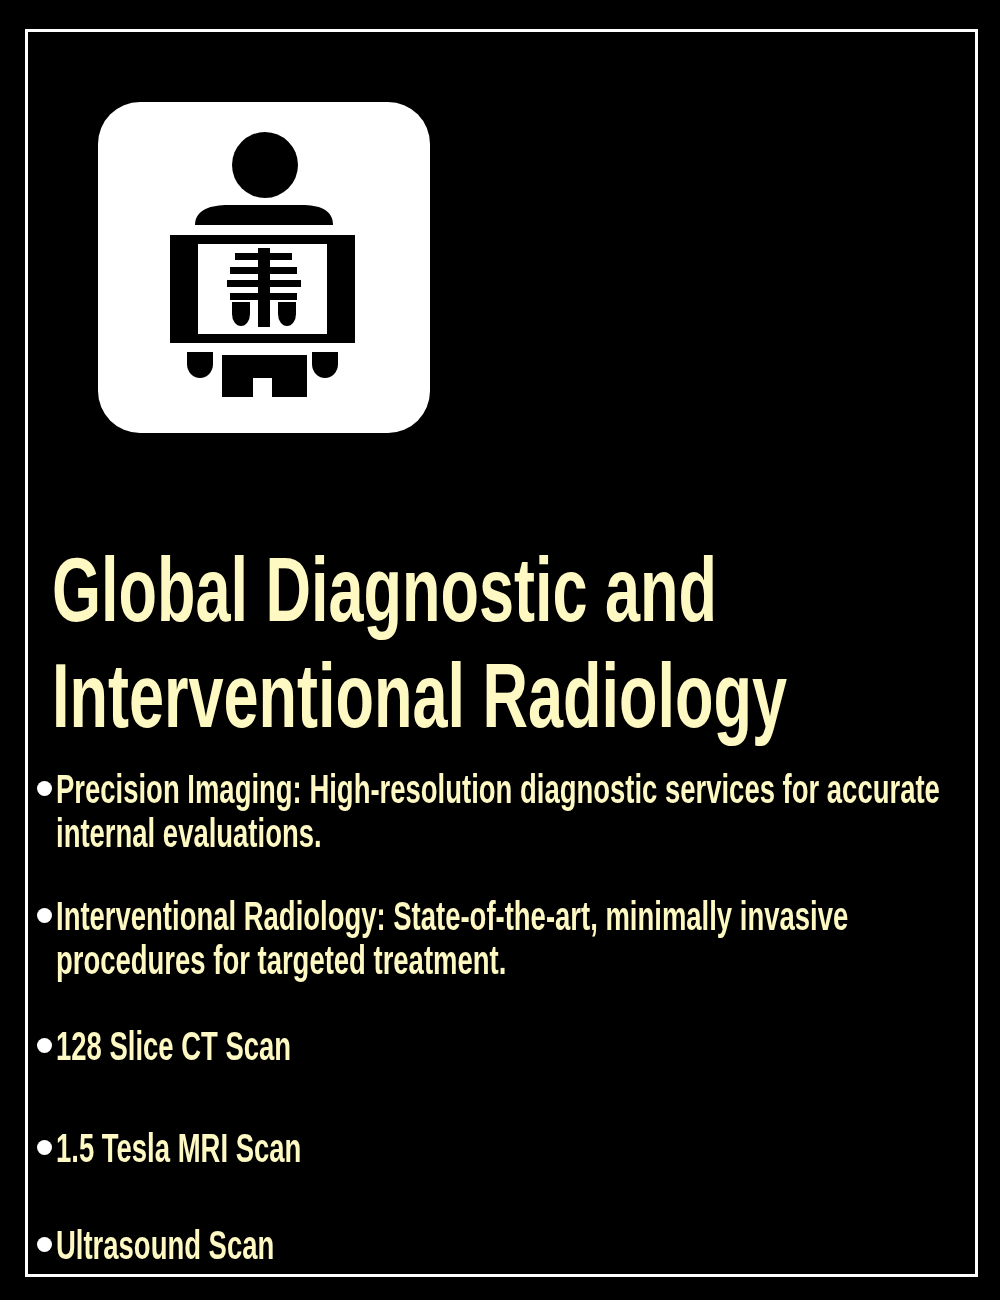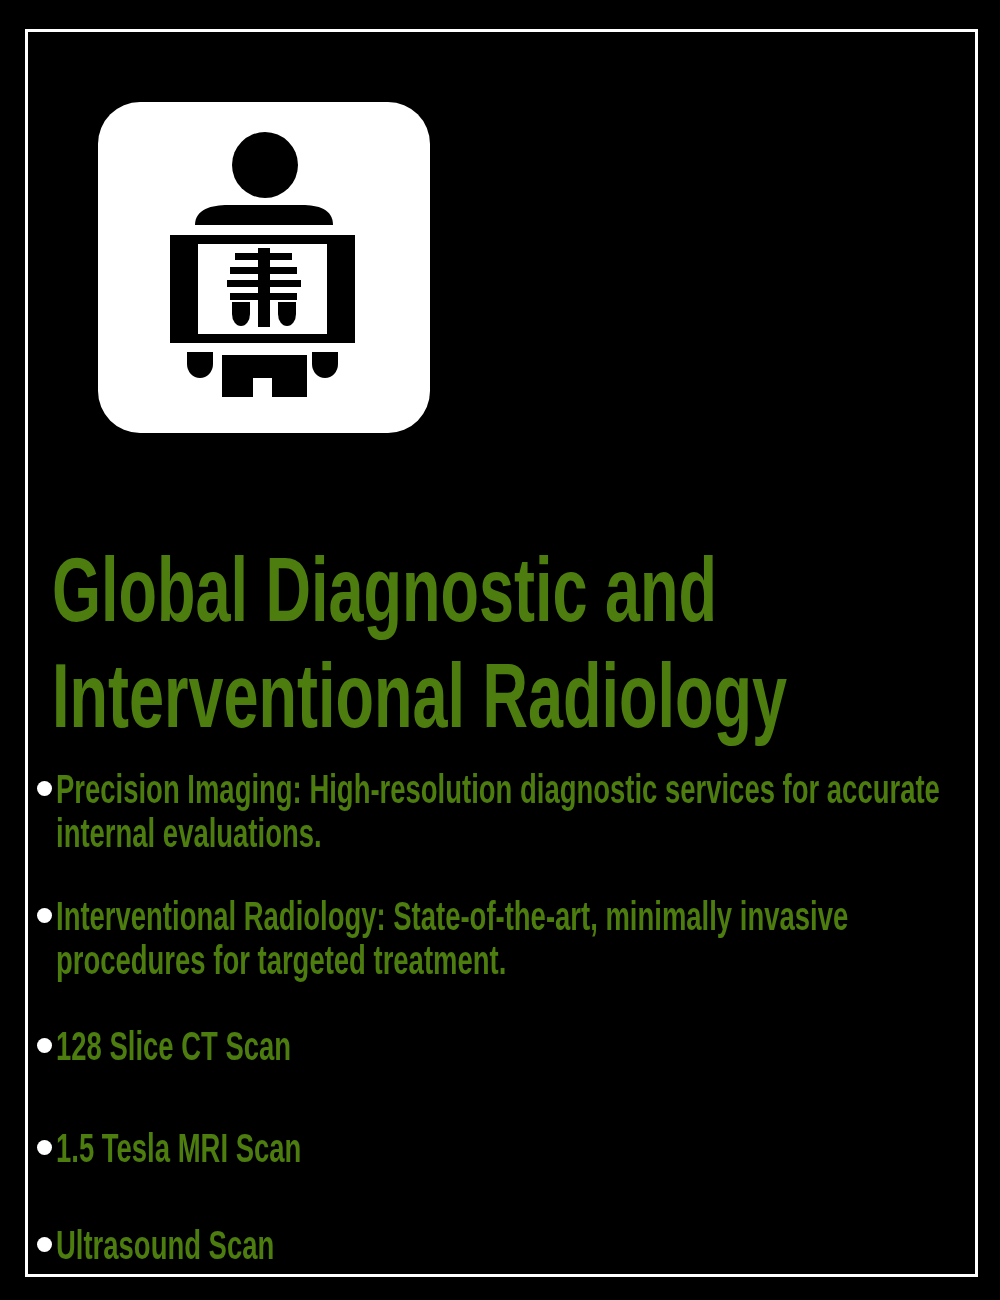--- a/index.html
+++ b/index.html
@@ -6,21 +6,21 @@
     margin: 0;
     padding: 0;
     background: #000000;
   }
   .poster {
     position: relative;
     width: 1000px;
     height: 1300px;
     background: #000000;
     overflow: hidden;
-    color: #4d7c0f;
+    color: #fef9c3;
     font-family: "Liberation Sans", sans-serif;
   }
   .frame {
     position: absolute;
     left: 25px;
     top: 29px;
     width: 947px;
     height: 1242px;
     border: 3px solid #ffffff;
   }

